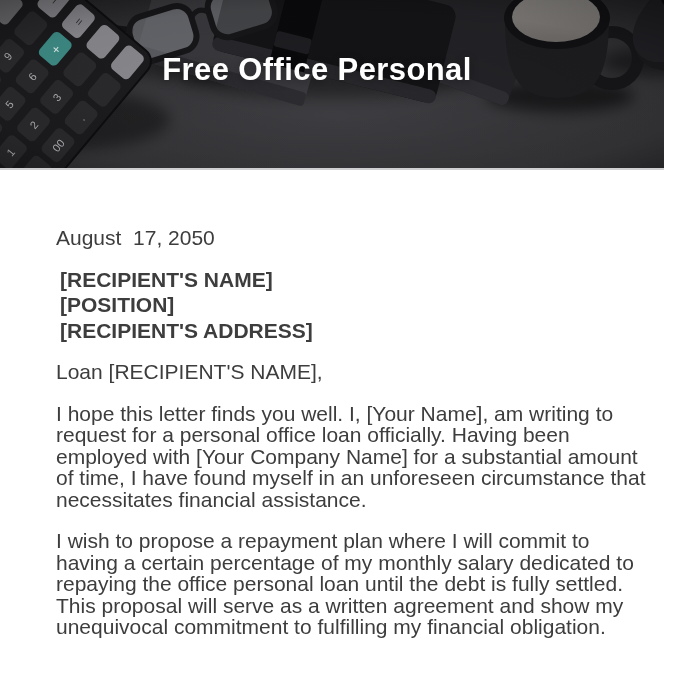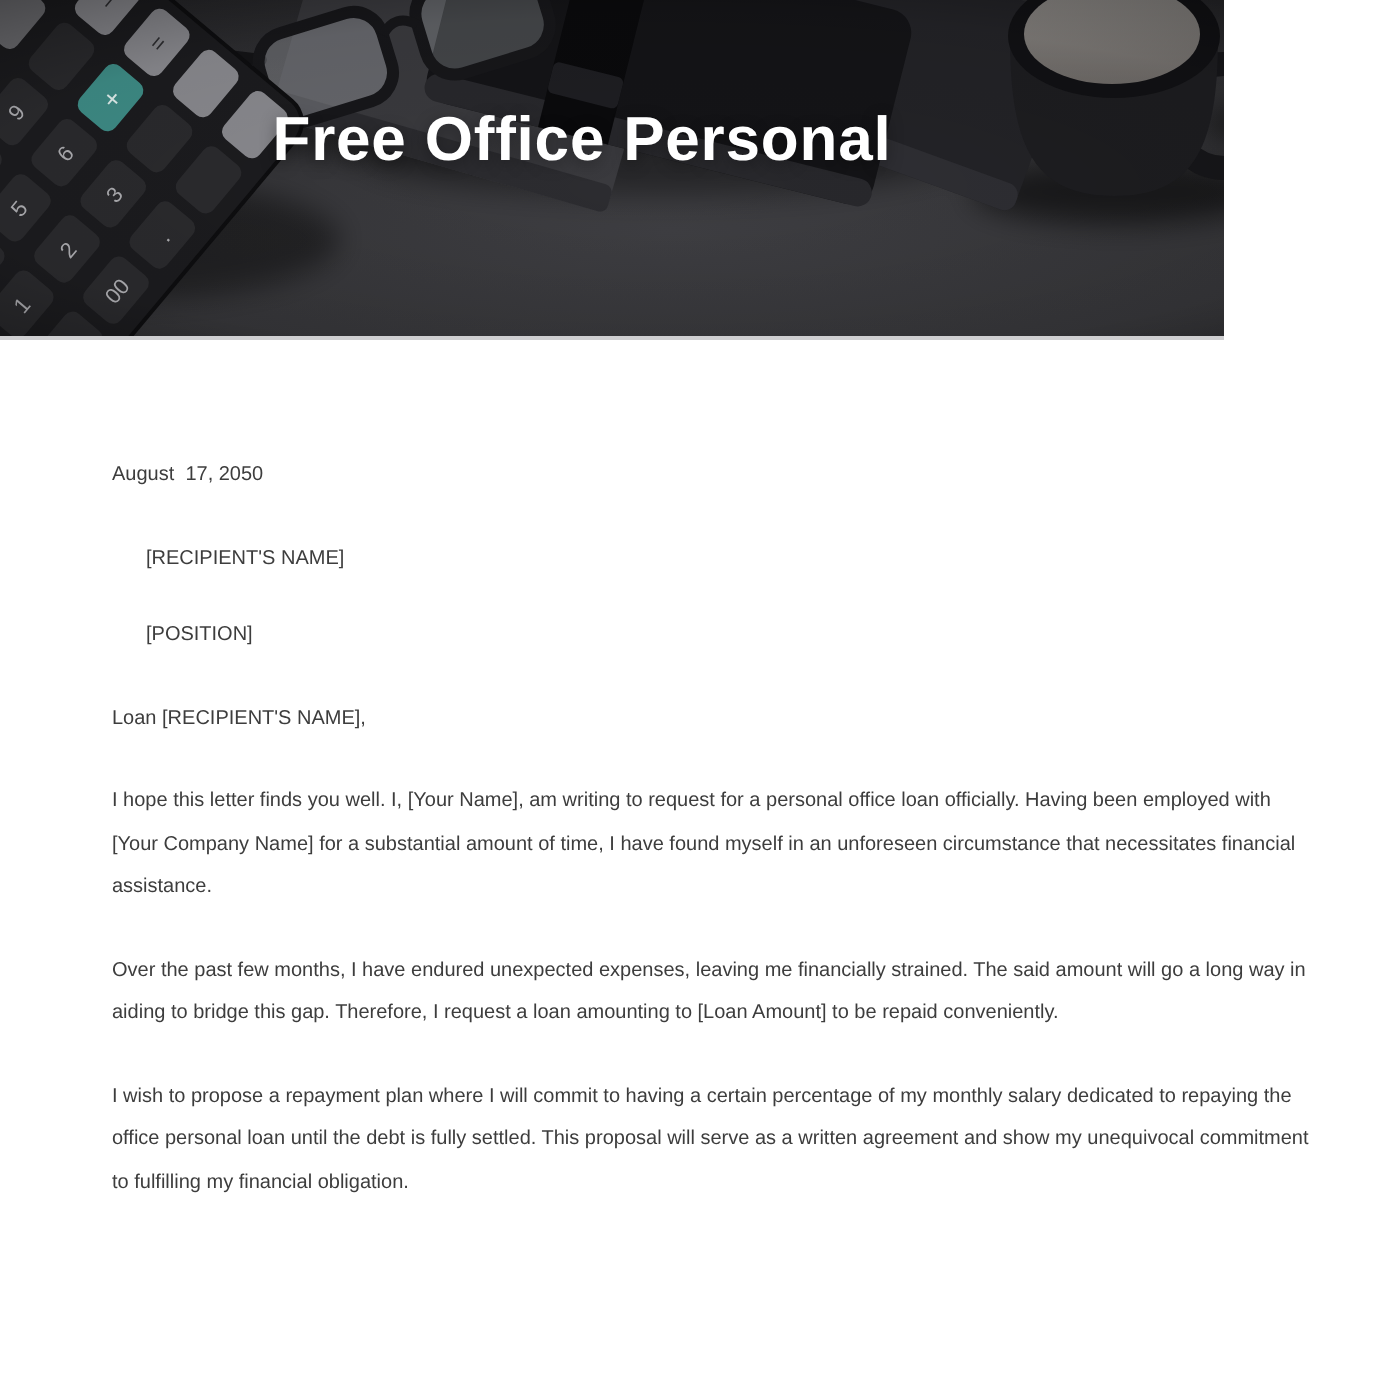--- a/index.html
+++ b/index.html
@@ -6,47 +6,47 @@
   body {
     width: 700px; height: 700px; overflow: hidden;
     background: #ffffff;
     font-family: "Liberation Sans", sans-serif;
   }
   .page { width: 700px; height: 700px; position: relative; background: #ffffff; }
 
   
   .header {
     position: relative;
-    width: 612px; height: 170px;
+    width: 664px; height: 170px;
     overflow: hidden;
     background: #2f2f32;
   }
   .header svg { display: block; }
   .title {
     position: absolute;
     top: 50px; left: 0; right: 30px;
     text-align: center;
     color: #ffffff;
     font-size: 31px;
     font-weight: 700;
     line-height: 39px;
     letter-spacing: 0.4px;
     text-shadow: 0 2px 8px rgba(0,0,0,0.35);
   }
 
   
   .letter {
     padding: 57px 44px 0 56px;
-    font-size: 10px;
+    font-size: 21px;
     line-height: 21.5px;
     color: #3d3d3d;
   }
   .letter p { margin: 0 0 20px 0; }
   .letter .date { white-space: pre-wrap; }
-  .letter .block p { margin: 17px; }
+  .letter .block p { margin: 4px; font-weight: bold; }
   .letter .block { margin: 0 0 20px 0; }
 
   svg text {
     font-family: "Liberation Sans", sans-serif;
   }
 </style>
 </head>
 <body>
 
 <div class="page">
@@ -195,22 +195,22 @@
       <div>Free Office Personal</div>
     </div>
   </div>
 
   <div class="letter" style="color: rgb(61, 61, 61);">
     <p class="date">August  17, 2050</p>
 
     <div class="block">
       <p>[RECIPIENT'S NAME]</p>
       <p>[POSITION]</p>
+      <p>[RECIPIENT'S ADDRESS]</p>
     </div>
 
     <p>Loan [RECIPIENT'S NAME],</p>
 
     <p>I hope this letter finds you well. I, [Your Name], am writing to request for a personal office loan officially. Having been employed with [Your Company Name] for a substantial amount of time, I have found myself in an unforeseen circumstance that necessitates financial assistance.</p>
-    <p>Over the past few months, I have endured unexpected expenses, leaving me financially strained. The said amount will go a long way in aiding to bridge this gap. Therefore, I request a loan amounting to [Loan Amount] to be repaid conveniently.</p>
     <p>I wish to propose a repayment plan where I will commit to having a certain percentage of my monthly salary dedicated to repaying the office personal loan until the debt is fully settled. This proposal will serve as a written agreement and show my unequivocal commitment to fulfilling my financial obligation.</p>
   </div>
 
 </div>
 
 </body></html>

